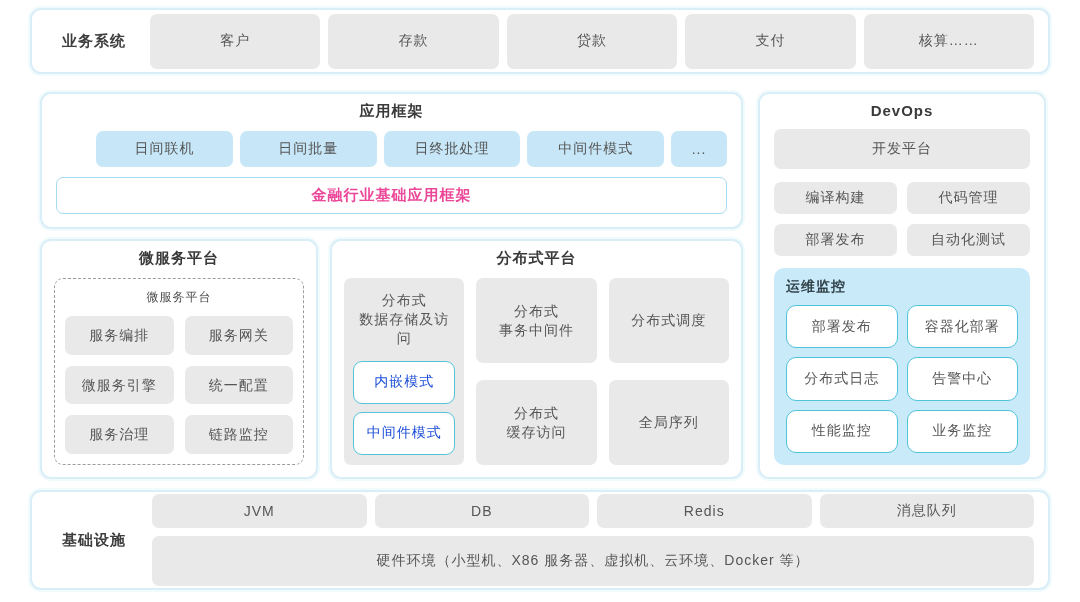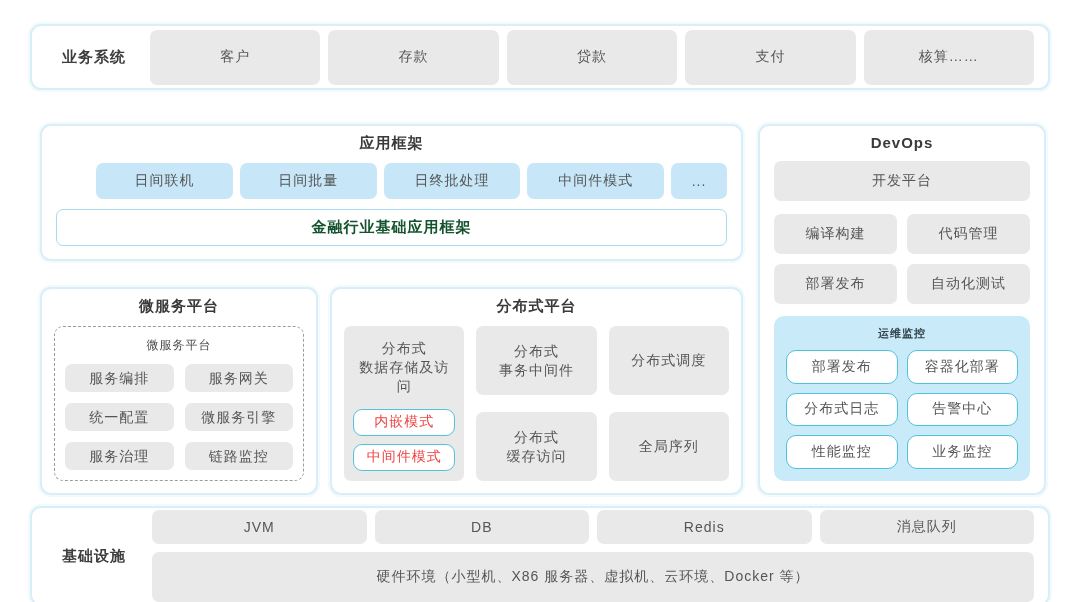--- a/index.html
+++ b/index.html
@@ -5,21 +5,20 @@
   * { margin:0; padding:0; box-sizing:border-box; }
   html,body { background:#ffffff; }
   .page {
     position:relative; width:1080px; height:602px; background:#fff;
     padding:8px 30px 10px; font-family:"Liberation Sans", sans-serif;
     overflow:hidden;
   }
   .panel {
     background:#fff; border:2px solid #d9eef6; border-radius:11px;
     box-shadow:0 0 0 2px #f1fafc;
-    margin-top:16px;
   }
   .panel-title {
     text-align:center; font-size:15px; font-weight:600; color:#3a3a3a;
     padding:8px 0 10px; letter-spacing:1px;
   }
   .chip {
     display:flex; align-items:center; justify-content:center;
     background:#e9e9e9; border-radius:7px; font-size:14px; color:#565656;
     letter-spacing:1px;
   }
@@ -34,21 +33,21 @@
   .mid { display:flex; gap:15px; margin:18px 4px 0 10px; height:387px; }
   .mid-left { flex:1; display:flex; flex-direction:column; }
   
   .appfw { height:137px; padding:0 14px 12px; display:flex; flex-direction:column; }
   .appfw-chips { display:flex; gap:7px; margin-bottom:10px;padding-left:40px; }
   .appfw-chips .chip { flex:1; height:36px; background:#c7e7f8; }
   .appfw-chips .chip.dots { flex:0 0 56px; }
   .base-box {
     height:37px; border:1px solid #a7dbef; border-radius:7px;
     display:flex; align-items:center; justify-content:center;
-    color:#14532d; font-weight:700; font-size:15px; letter-spacing:1px;
+    color:#ec4899; font-weight:700; font-size:15px; letter-spacing:1px;
   }
   .row2 { display:flex; gap:12px; margin-top:10px; flex:1; }
   
   .micro { width:278px; padding:0 12px 12px; display:flex; flex-direction:column; }
   .dashed {
     flex:1; border:1px dashed #9c9c9c; border-radius:9px;
     padding:4px 10px 10px; display:flex; flex-direction:column;
   }
   .dashed-title { text-align:center; font-size:12px; color:#4a4a4a; padding:6px 0 10px; letter-spacing:1px; }
   .micro-grid { flex:1; display:grid; grid-template-columns:1fr 1fr; gap:11px; }
@@ -66,32 +65,32 @@
     flex:1; background:#e9e9e9; border-radius:7px; padding:9px 9px 10px;
     display:flex; flex-direction:column; gap:8px;
   }
   .storage-label {
     text-align:center; font-size:14px; color:#565656; white-space:pre-line;
     padding:4px 0 5px; letter-spacing:1px; line-height:1.35;
   }
   .mode {
     flex:1; background:#fff; border:1.5px solid #54c2d8; border-radius:9px;
     display:flex; align-items:center; justify-content:center;
-    font-size:14px; color:#ef4444; letter-spacing:1px;
+    font-size:14px; color:#1d4ed8; letter-spacing:1px;
   }
   
   .devops { width:288px; flex-shrink:0; padding:0 14px 12px; display:flex; flex-direction:column; }
   .devops .chip.full { height:40px; margin-bottom:13px; }
   .devops-grid { display:grid; grid-template-columns:1fr 1fr; gap:10px; margin-bottom:12px; }
-  .devops-grid .chip { height:40px; }
+  .devops-grid .chip { height:32px; }
   .ops {
     flex:1; background:#c9eaf9; border-radius:10px; padding:2px 12px 12px;
     display:flex; flex-direction:column;
   }
-  .ops-title { text-align:center; font-size:11px; font-weight:700; color:#32424a; padding:8px 0 9px; letter-spacing:1px; }
+  .ops-title { text-align:left; font-size:14px; font-weight:700; color:#32424a; padding:8px 0 9px; letter-spacing:1px; }
   .ops-grid { flex:1; display:grid; grid-template-columns:1fr 1fr; gap:9px; }
   .ops-box {
     background:#fff; border:1.5px solid #4fc3d9; border-radius:10px;
     display:flex; align-items:center; justify-content:center;
     font-size:14px; color:#565656; letter-spacing:1px;
   }
   
   .infra { margin-top:11px; height:100px; display:flex; align-items:center; gap:10px; padding:0 14px; }
   .infra-body { flex:1; display:flex; flex-direction:column; gap:8px; }
   .infra-chips { display:flex; gap:8px; }
@@ -129,22 +128,22 @@
 
       <div class="row2">
 
         <div class="panel micro">
           <div class="panel-title">微服务平台</div>
           <div class="dashed">
             <div class="dashed-title">微服务平台</div>
             <div class="micro-grid">
               <div class="cell">服务编排</div>
               <div class="cell">服务网关</div>
+              <div class="cell">微服务引擎</div>
               <div class="cell">统一配置</div>
-              <div class="cell">微服务引擎</div>
               <div class="cell">服务治理</div>
               <div class="cell">链路监控</div>
             </div>
           </div>
         </div>
 
         <div class="panel dist">
           <div class="panel-title">分布式平台</div>
           <div class="dist-body">
             <div class="dist-col">

